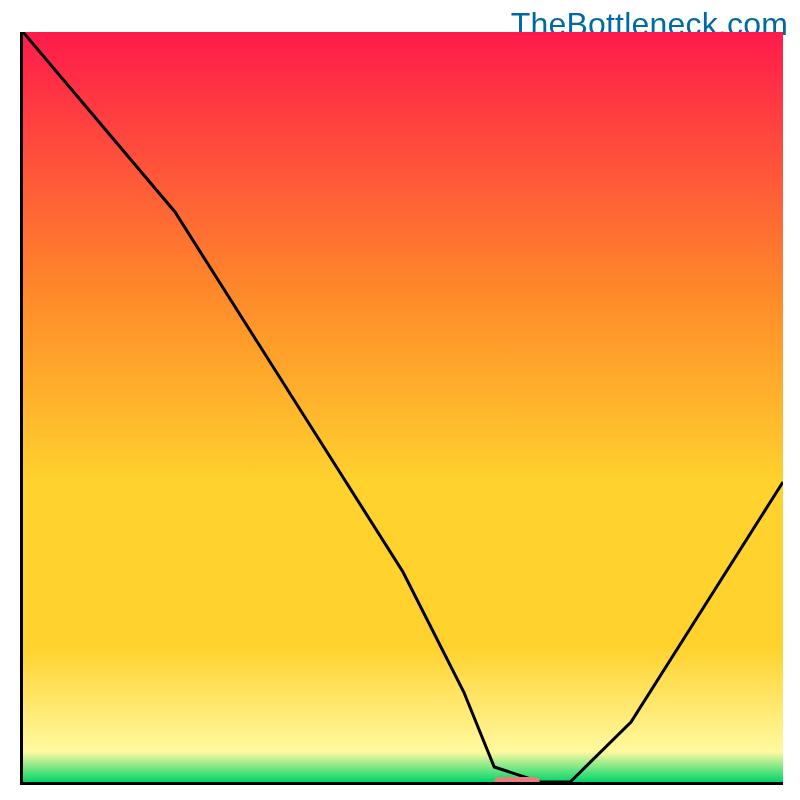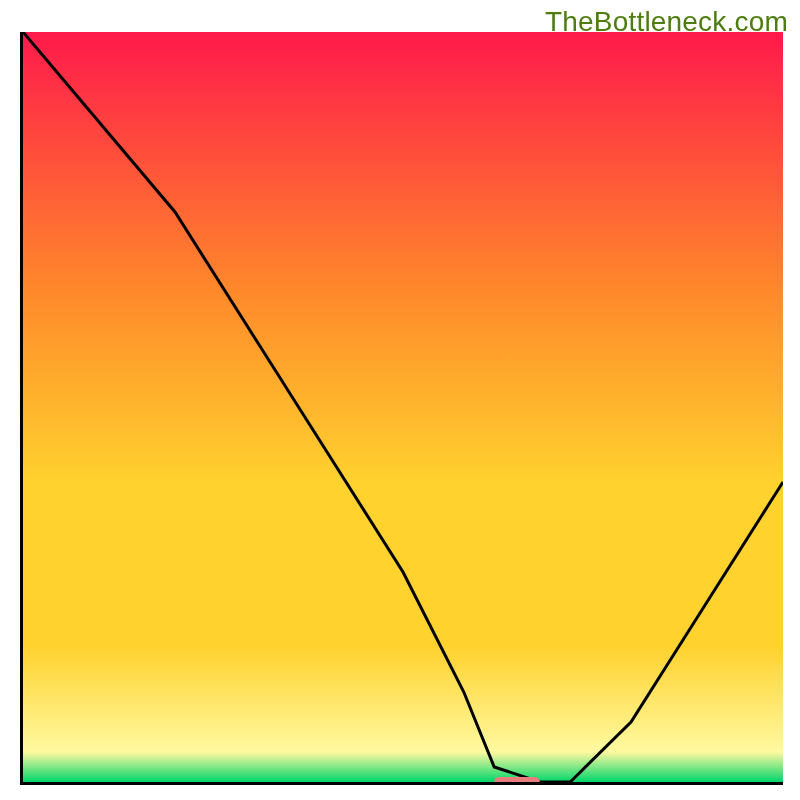--- a/index.html
+++ b/index.html
@@ -1,17 +1,17 @@
 <!DOCTYPE html>
 <html><head>
 <meta charset="utf-8">
 <style>
   html,body{margin:0;padding:0;width:800px;height:800px;overflow:hidden;font-family:Arial,Helvetica,sans-serif}
   .frame{position:relative;width:800px;height:800px;background:#fff}
-  .watermark{position:absolute;top:6px;right:12px;color:#4d7c0f;font-size:28px;font-weight:500;letter-spacing:.2px;user-select:none}
+  .watermark{position:absolute;top:6px;right:12px;color:#0369a1;font-size:32px;font-weight:500;letter-spacing:.2px;user-select:none}
   .plot{position:absolute;left:20px;top:32px;width:760px;height:750px;border-left:3px solid #000;border-bottom:3px solid #000}
   svg{position:absolute;left:0;top:0}
 </style>
 </head>
 <body>
 
 <div class="frame">
   <div class="watermark">TheBottleneck.com</div>
 
   <div class="plot">

